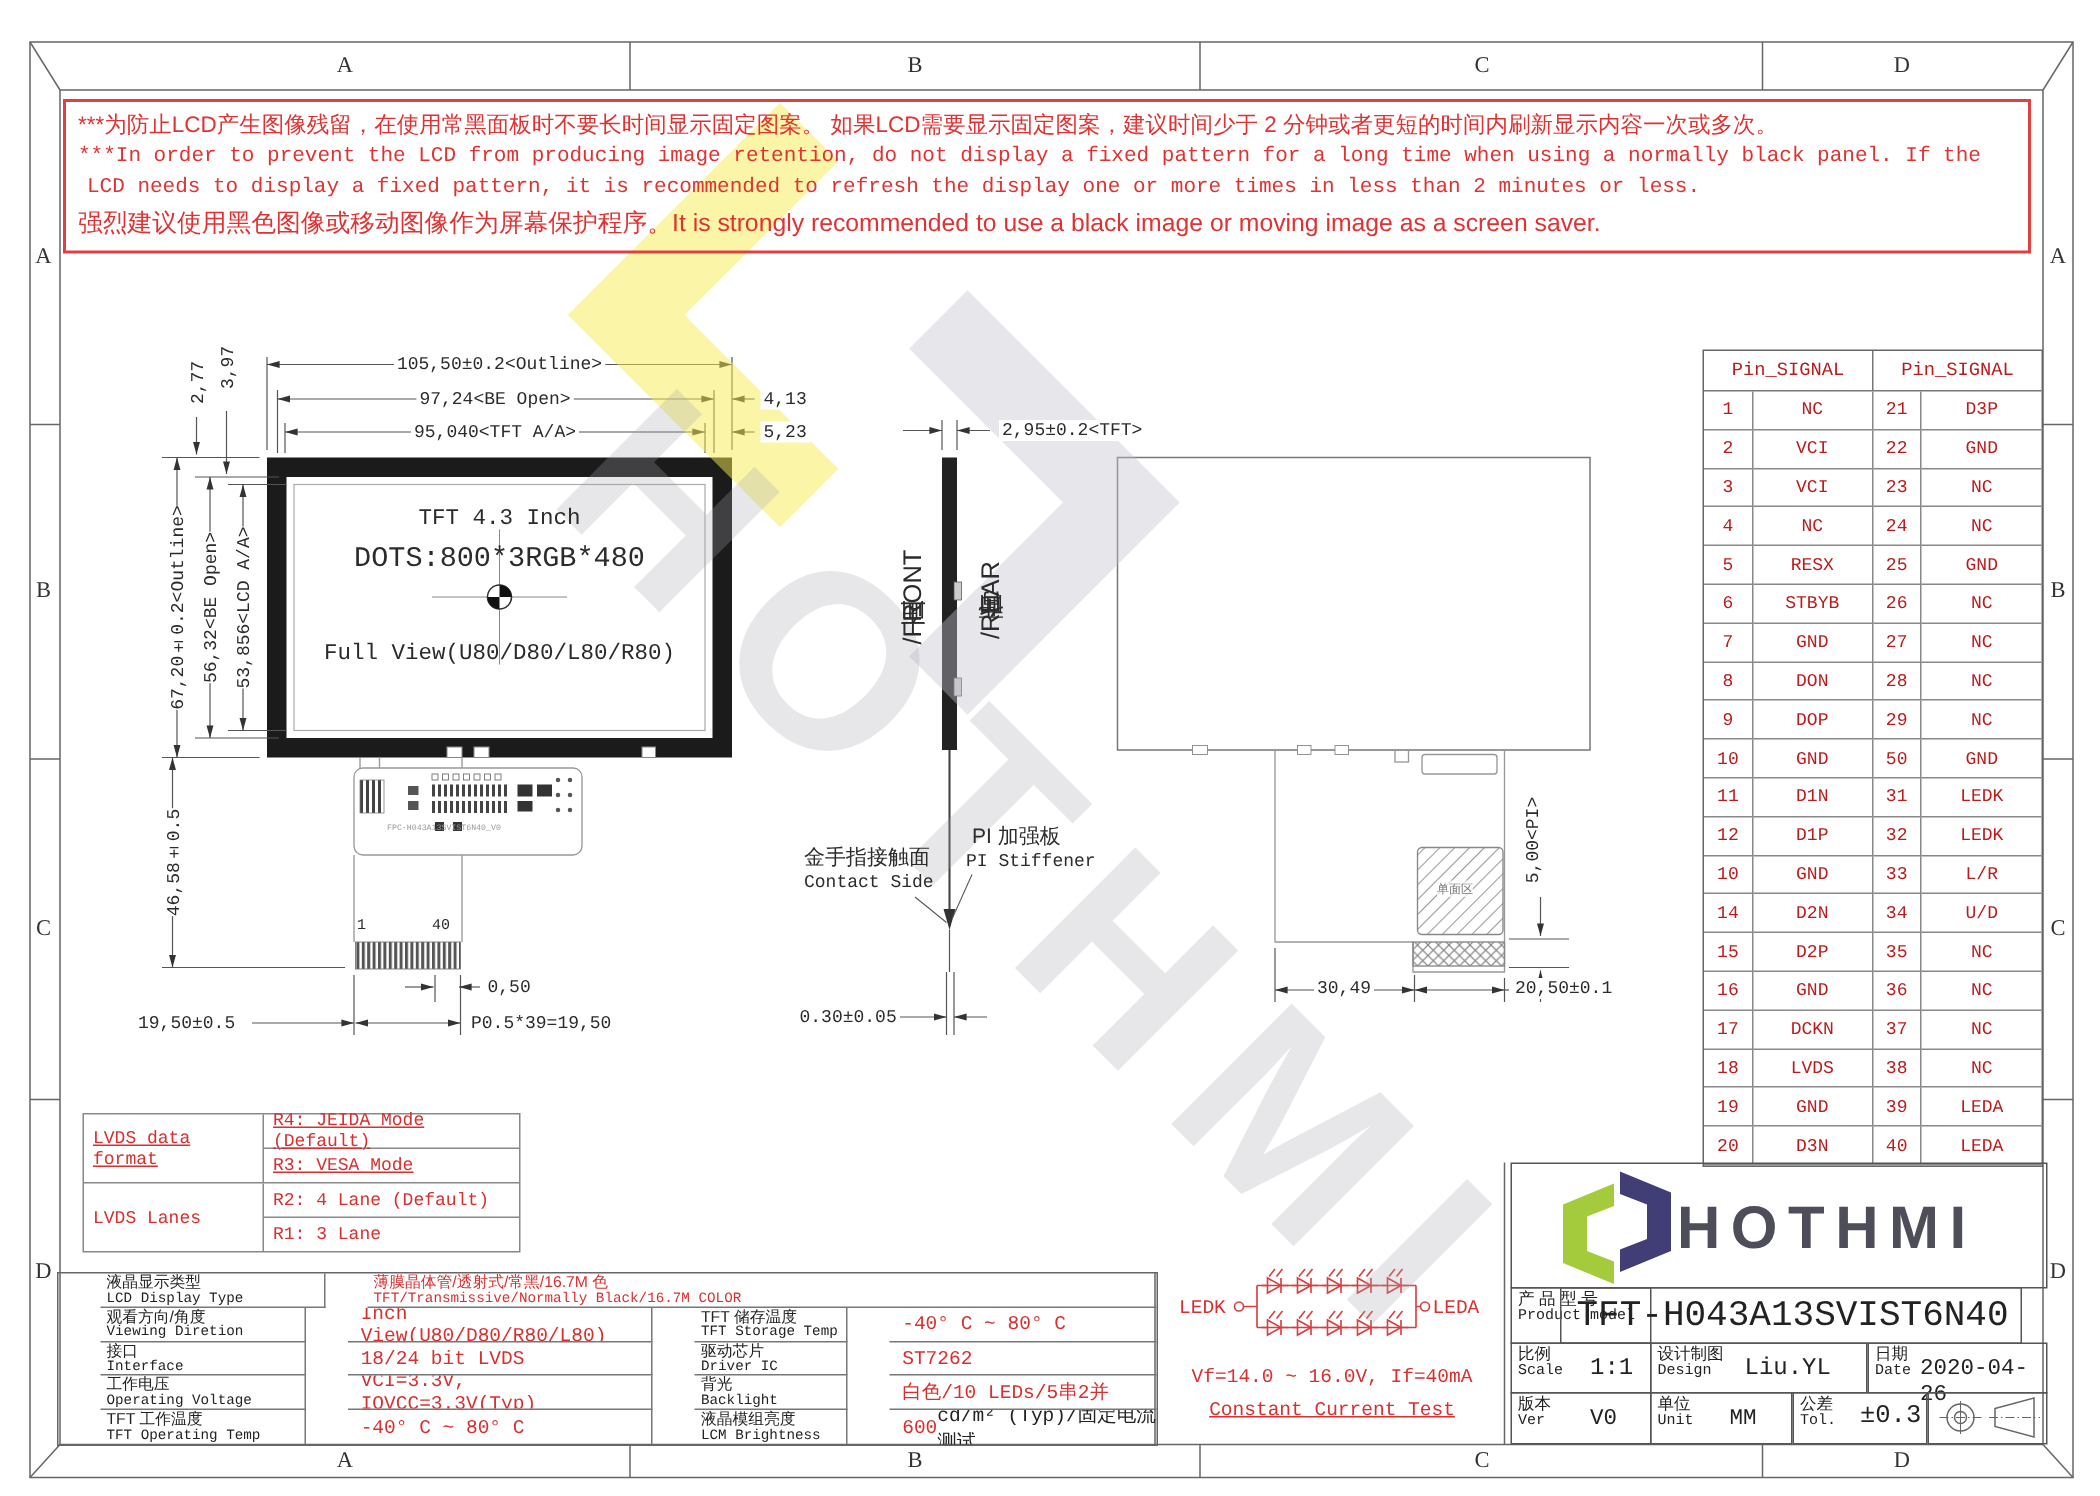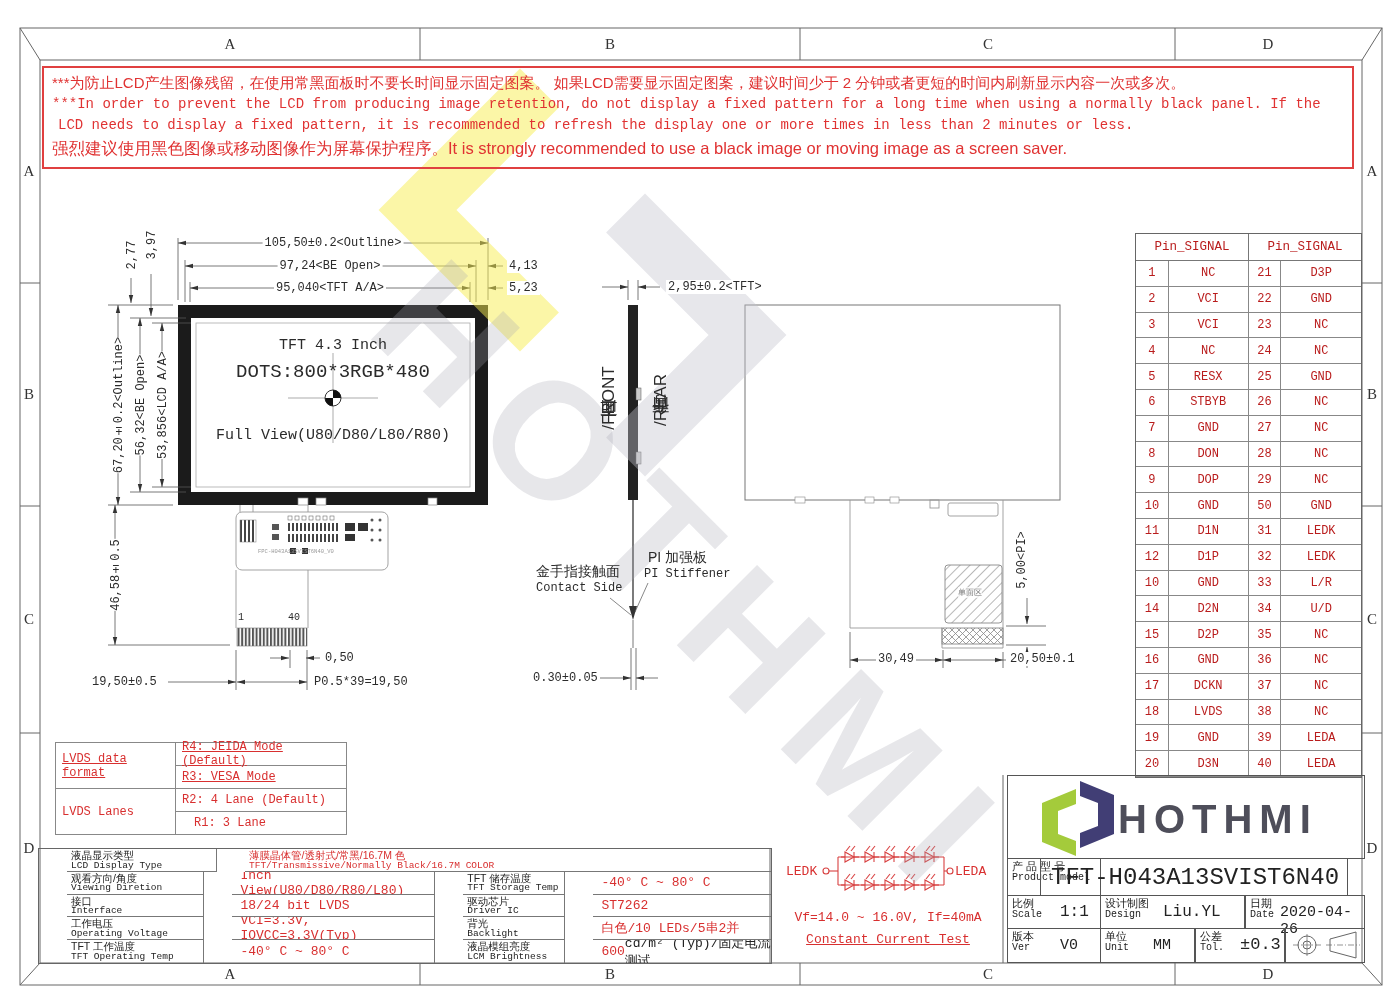--- a/index.html
+++ b/index.html
@@ -486,21 +486,21 @@
       <div class="lv-lab">LVDS data format</div>
       <div class="lv-vals">
         <div class="lv-val">R4: JEIDA Mode (Default)</div>
         <div class="lv-val" style="border-bottom:none;">R3: VESA Mode</div>
       </div>
     </div>
     <div class="lvds-row">
       <div class="lv-lab">LVDS Lanes</div>
       <div class="lv-vals">
         <div class="lv-val">R2: 4 Lane (Default)</div>
-        <div class="lv-val" style="border-bottom:none;margin-left:12px;">R1: 3 Lane</div>
+        <div class="lv-val" style="border-bottom:none;">R1: 3 Lane</div>
       </div>
     </div>
   </div>
 
   <div class="spec">
     <div class="sp-row">
       <div class="sp lab w1">
         <div class="cn">液晶显示类型</div>
         <div class="en">LCD Display Type</div>
       </div>

